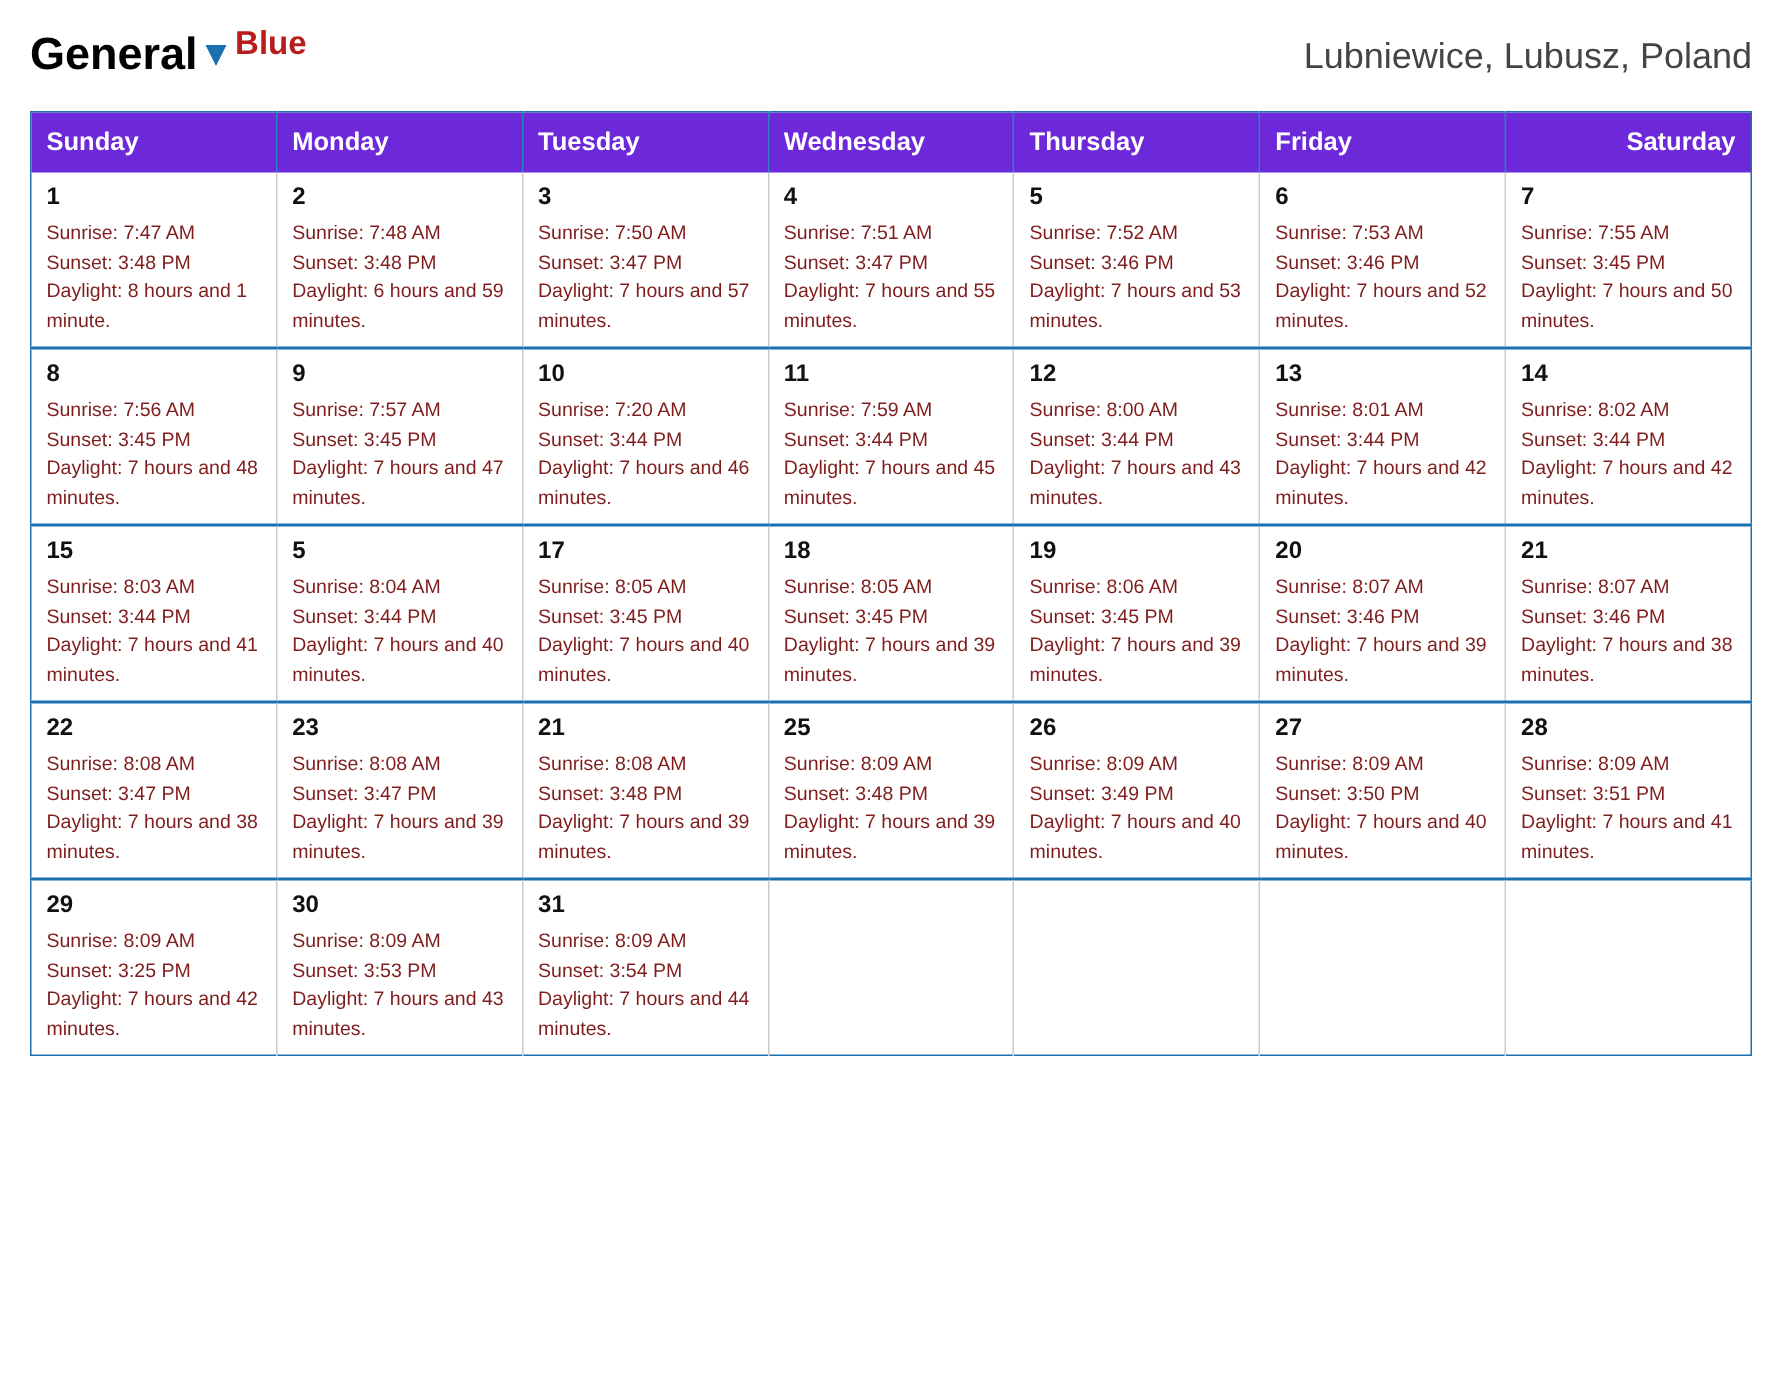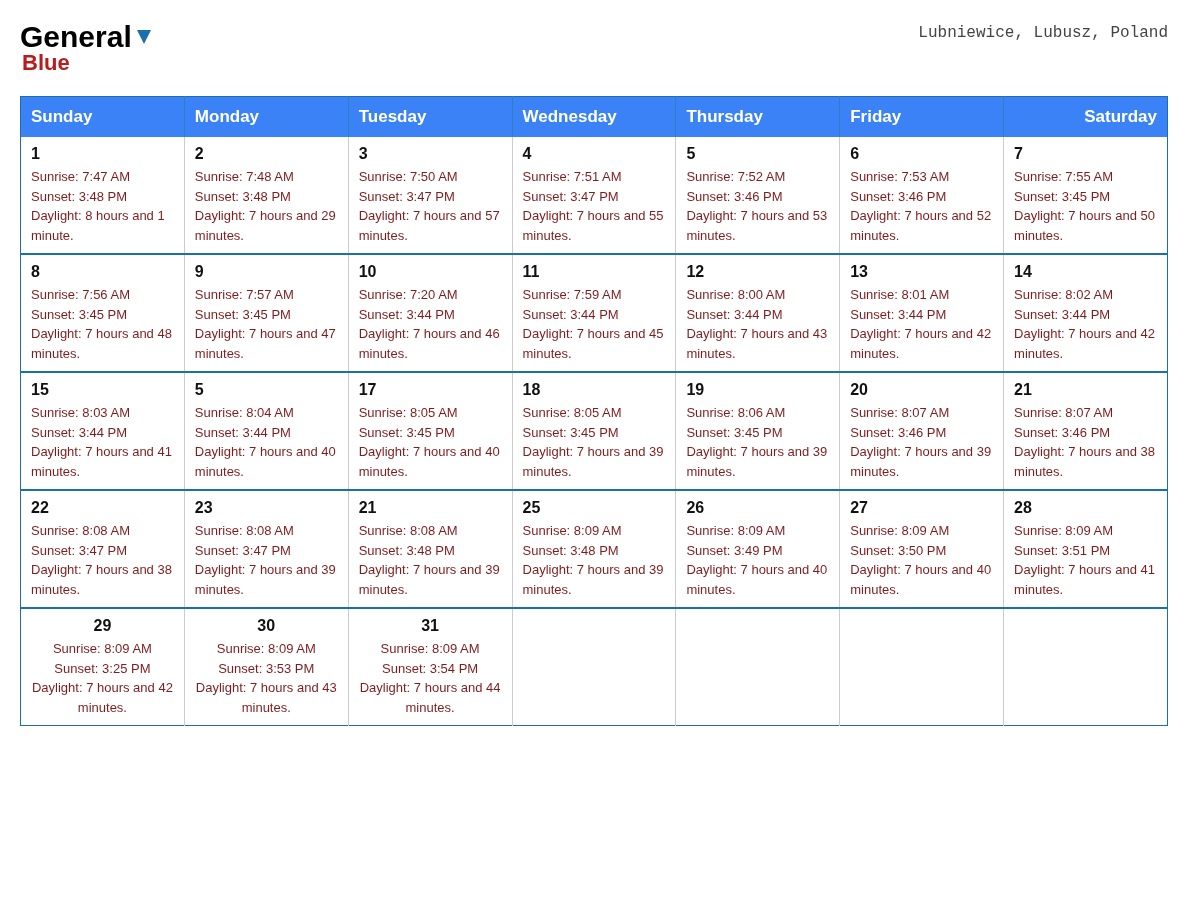--- a/index.html
+++ b/index.html
@@ -11,52 +11,51 @@
       padding: 20px;
     }
     .header {
       display: flex;
       justify-content: space-between;
       align-items: flex-start;
       margin-bottom: 20px;
     }
     .logo {
       display: flex;
-      flex-direction: column;
+      flex-direction: row;
       align-items: flex-start;
     }
     .logo-blue-text {
       color: #b91c1c;
       font-size: 22px;
       font-weight: bold;
       margin-top: -4px;
       padding-left: 2px;
     }
     .title-block {
       text-align: right;
     }
     .month-title {
       font-size: 52px;
       font-weight: bold;
       color: #111;
       line-height: 1.1;
     }
     .location-subtitle {
-      font-size: 16px;
+      font-size: 24px;
       color: #444;
       margin-top: 4px;
-      font-family: Liberation Mono, monospace;
     }
     .calendar-table {
       width: 100%;
       border-collapse: collapse;
       border: 1.5px solid #1a6faf;
     }
     .calendar-table th {
-      background: #3b82f6;
+      background: #6d28d9;
       color: #fff;
       font-size: 17px;
       font-weight: bold;
       padding: 10px 10px;
       text-align: left;
       border-right: 1px solid #2a80c0;
     }
     .calendar-table th:last-child {
       border-right: none;
       text-align: right;
@@ -69,21 +68,20 @@
       font-size: 13px;
       color: #222;
       width: calc(100% / 7);
       min-height: 100px;
     }
     .calendar-table td:last-child {
       border-right: none;
     }
     .calendar-table tr:last-child td {
       border-bottom: none;
-      text-align: center;
     }
     .day-number {
       font-size: 16px;
       font-weight: bold;
       color: #111;
       display: block;
       margin-bottom: 4px;
     }
     .day-info {
       font-size: 13px;
@@ -148,21 +146,21 @@
           <span>Sunrise: 7:47 AM</span><br>
           <span>Sunset: 3:48 PM</span><br>
           <span>Daylight: 8 hours and 1 minute.</span>
         </div>
       </td>
         <td>
         <span class="day-number">2</span>
         <div class="day-info">
           <span>Sunrise: 7:48 AM</span><br>
           <span>Sunset: 3:48 PM</span><br>
-          <span>Daylight: 7 hours and 29 minutes.</span>
+          <span>Daylight: 6 hours and 59 minutes.</span>
         </div>
       </td>
         <td>
         <span class="day-number">3</span>
         <div class="day-info">
           <span>Sunrise: 7:50 AM</span><br>
           <span>Sunset: 3:47 PM</span><br>
           <span>Daylight: 7 hours and 57 minutes.</span>
         </div>
       </td>

